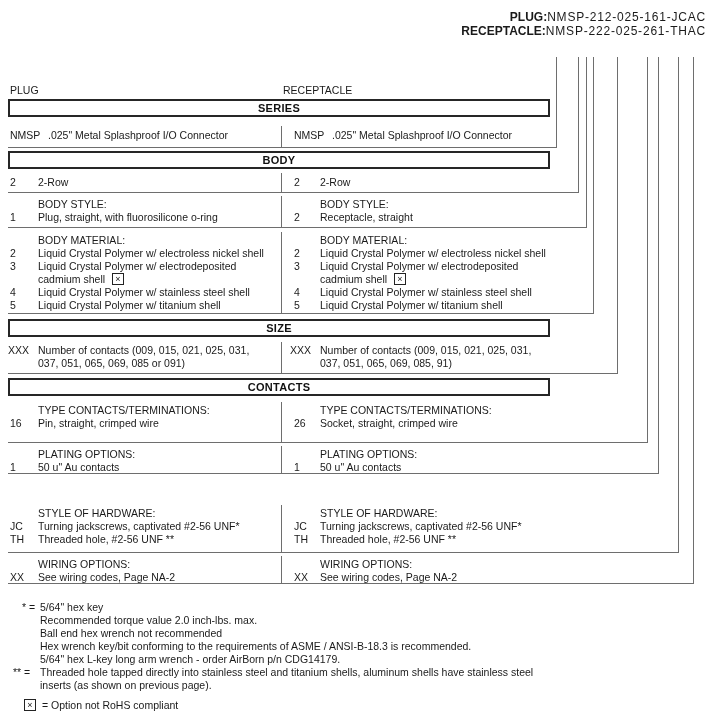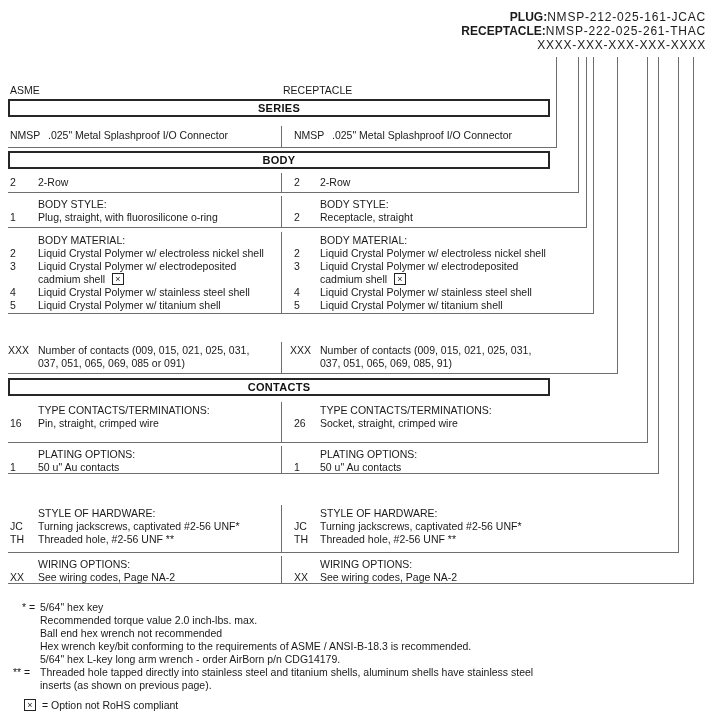--- a/index.html
+++ b/index.html
@@ -20,21 +20,20 @@
   .rohs::before{content:"×";}
 </style>
 </head>
 <body>
 
 <div id="page">
 
   <div class="pn">
     <div><span class="pn-label">PLUG:</span><span class="pn-val">NMSP-212-025-161-JCAC</span></div>
     <div><span class="pn-label">RECEPTACLE:</span><span class="pn-val">NMSP-222-025-261-THAC</span></div>
-    <div><span class="pn-val">XXXX-XXX-XXX-XXX-XXXX</span></div>
   </div>
 
   <div class="vl" style="left:556px;top:57px;height:90px"></div>
   <div class="vl" style="left:578px;top:57px;height:135px"></div>
   <div class="vl" style="left:586px;top:57px;height:170px"></div>
   <div class="vl" style="left:593px;top:57px;height:256px"></div>
   <div class="vl" style="left:617px;top:57px;height:316px"></div>
   <div class="vl" style="left:647px;top:57px;height:385px"></div>
   <div class="vl" style="left:658px;top:57px;height:416px"></div>
   <div class="vl" style="left:678px;top:57px;height:495px"></div>
@@ -53,21 +52,21 @@
   <div class="vd" style="top:126px;height:21px"></div>
   <div class="vd" style="top:173px;height:19px"></div>
   <div class="vd" style="top:196px;height:31px"></div>
   <div class="vd" style="top:232px;height:81px"></div>
   <div class="vd" style="top:342px;height:31px"></div>
   <div class="vd" style="top:402px;height:40px"></div>
   <div class="vd" style="top:446px;height:27px"></div>
   <div class="vd" style="top:505px;height:47px"></div>
   <div class="vd" style="top:556px;height:27px"></div>
 
-  <span class="t" style="left:10px;top:84px">ASME</span>
+  <span class="t" style="left:10px;top:84px">PLUG</span>
   <span class="t" style="left:283px;top:84px">RECEPTACLE</span>
 
   <div class="box" style="top:99px">SERIES</div>
   <span class="t" style="left:10px;top:129px">NMSP</span>
   <span class="t" style="left:48px;top:129px">.025" Metal Splashproof I/O Connector</span>
   <span class="t" style="left:294px;top:129px">NMSP</span>
   <span class="t" style="left:332px;top:129px">.025" Metal Splashproof I/O Connector</span>
 
   <div class="box" style="top:151px">BODY</div>
   <span class="t" style="left:10px;top:176px">2</span>
@@ -100,20 +99,21 @@
   <span class="t" style="left:320px;top:247px">Liquid Crystal Polymer w/ electroless nickel shell</span>
   <span class="t" style="left:294px;top:260px">3</span>
   <span class="t" style="left:320px;top:260px">Liquid Crystal Polymer w/ electrodeposited</span>
   <span class="t" style="left:320px;top:273px">cadmium shell</span>
   <span class="rohs" style="left:394px;top:273px"></span>
   <span class="t" style="left:294px;top:286px">4</span>
   <span class="t" style="left:320px;top:286px">Liquid Crystal Polymer w/ stainless steel shell</span>
   <span class="t" style="left:294px;top:299px">5</span>
   <span class="t" style="left:320px;top:299px">Liquid Crystal Polymer w/ titanium shell</span>
 
+  <div class="box" style="top:319px">SIZE</div>
   <span class="t" style="left:8px;top:344px">XXX</span>
   <span class="t" style="left:38px;top:344px">Number of contacts (009, 015, 021, 025, 031,</span>
   <span class="t" style="left:38px;top:357px">037, 051, 065, 069, 085 or 091)</span>
   <span class="t" style="left:290px;top:344px">XXX</span>
   <span class="t" style="left:320px;top:344px">Number of contacts (009, 015, 021, 025, 031,</span>
   <span class="t" style="left:320px;top:357px">037, 051, 065, 069, 085, 91)</span>
 
   <div class="box" style="top:378px">CONTACTS</div>
   <span class="t" style="left:38px;top:404px">TYPE CONTACTS/TERMINATIONS:</span>
   <span class="t" style="left:320px;top:404px">TYPE CONTACTS/TERMINATIONS:</span>

